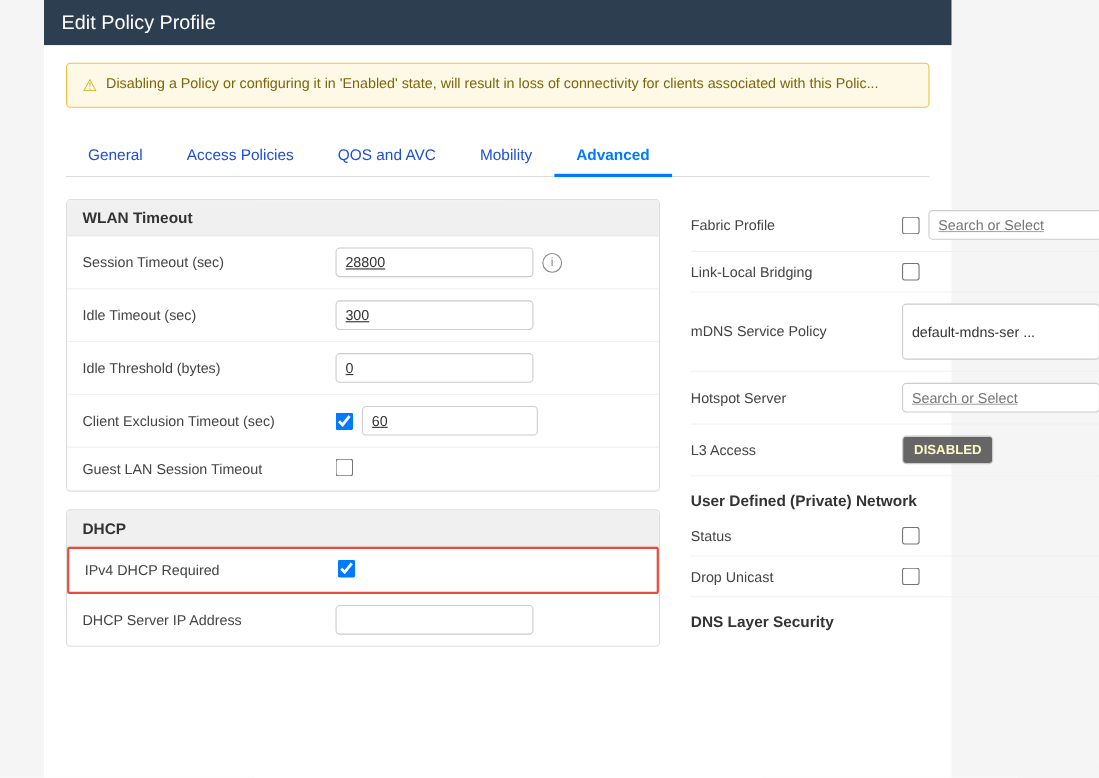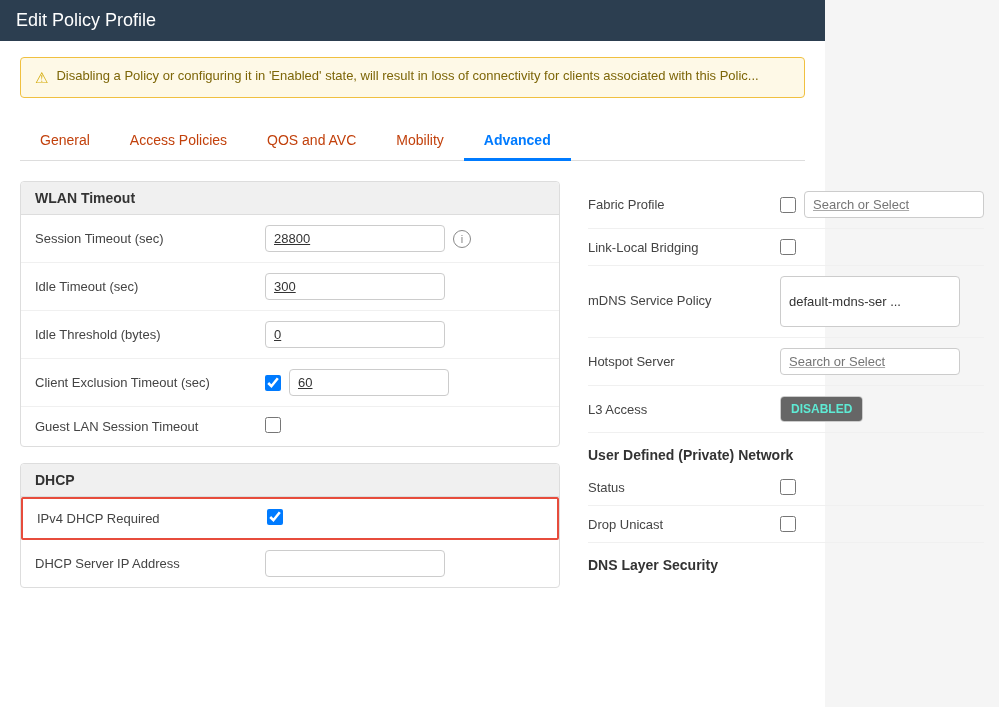--- a/index.html
+++ b/index.html
@@ -1,30 +1,30 @@
 <!DOCTYPE html>
 <html><head>
   <meta charset="utf-8">
   <style>
     * { box-sizing: border-box; margin: 0; padding: 0; }
     body { font-family: -apple-system, BlinkMacSystemFont, 'Segoe UI', Arial, sans-serif; font-size: 14px; color: #333; background: #f5f5f5; }
 
-    .page-wrapper { width: 825px; min-height: 707px; background: #fff; }
+    .page-wrapper { width: 825px; min-height: 707px; background: #fff; margin-left: 40px; }
 
     
     .page-header { background: #2c3e50; color: #fff; padding: 10px 16px; }
     .page-header h1 { font-size: 18px; font-weight: 500; }
 
     
     .warning-banner { background: #fef9e7; border: 1px solid #f0c040; margin: 16px 20px 8px 20px; padding: 10px 14px; border-radius: 4px; display: flex; align-items: flex-start; gap: 8px; font-size: 13px; color: #7d6608; }
     .warning-icon { color: #d4ac0d; font-size: 15px; flex-shrink: 0; margin-top: 1px; }
 
     
     .tabs { display: flex; border-bottom: 1px solid #ddd; margin: 0 20px; padding-top: 16px; gap: 0; }
-    .tab { padding: 10px 20px; cursor: pointer; font-size: 14px; color: #c2410c; border-bottom: 3px solid transparent; margin-bottom: -1px; }
+    .tab { padding: 10px 20px; cursor: pointer; font-size: 14px; color: #1d4ed8; border-bottom: 3px solid transparent; margin-bottom: -1px; }
     .tab.active { color: #007bff; border-bottom: 3px solid #007bff; font-weight: 600; }
 
     
     .content { display: flex; padding: 20px; gap: 28px; }
 
     
     .left-col { flex: 0 0 540px; }
 
     
     .right-col { flex: 1; }
@@ -59,21 +59,21 @@
     .right-row { display: flex; align-items: center; padding: 10px 0; border-bottom: 1px solid #f0f0f0; gap: 12px; }
     .right-row:last-child { border-bottom: none; }
     .right-label { flex: 0 0 180px; font-size: 13px; color: #444; }
     .right-control { display: flex; align-items: center; gap: 8px; flex: 1; }
 
     .search-select { border: 1px solid #ccc; border-radius: 4px; padding: 5px 8px; font-size: 13px; color: #aaa; width: 180px; background: #fff; }
 
     
     .toggle-btn { display: flex; align-items: center; gap: 0; border-radius: 4px; overflow: hidden; border: 1px solid #ccc; }
     .toggle-side { padding: 5px 10px; font-size: 12px; font-weight: 600; cursor: pointer; }
-    .toggle-side.active { background: #666; color: #5eead4; }
+    .toggle-side.active { background: #666; color: #fef9c3; }
 
     
     .right-section-title { font-weight: 700; font-size: 14px; padding: 10px 0 6px 0; margin-top: 4px; color: #333; }
 
     
     .display-value { border: 1px solid #ccc; border-radius: 4px; padding: 17px 8px; font-size: 13px; color: #333; background: #fff; min-width: 180px; }
   </style>
 </head>
 <body>
 

